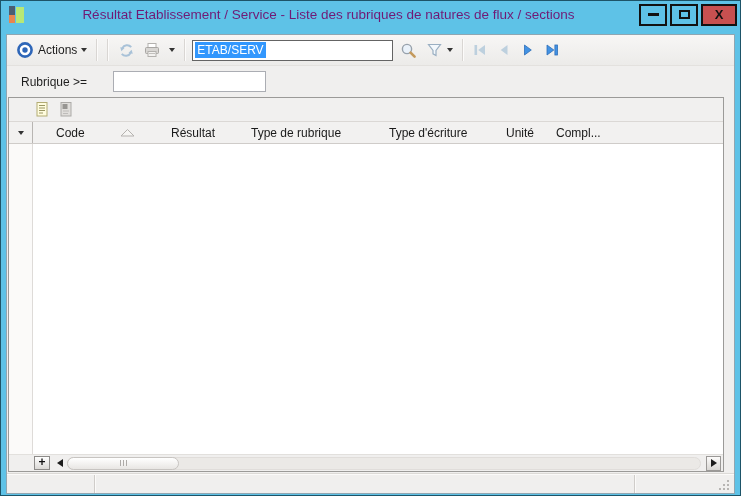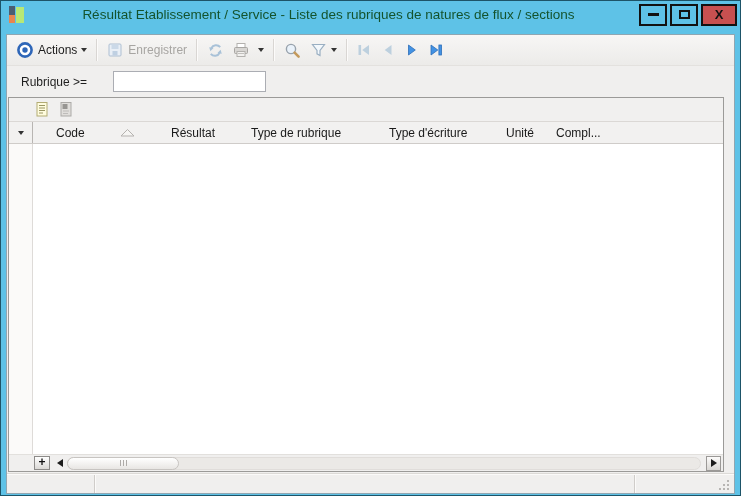--- a/index.html
+++ b/index.html
@@ -11,21 +11,21 @@
     overflow:hidden;
   }
 
   
   .titlebar { position:absolute; top:0; left:0; right:0; height:27px;
     display:flex; align-items:center; }
   .app-icon { width:15px; height:17px; margin-left:8px; position:relative; flex:0 0 auto; }
   .app-icon .b1 { position:absolute; left:0; top:0; width:6px; height:9px; background:#4a5e72; }
   .app-icon .b2 { position:absolute; left:0; top:9px; width:6px; height:8px; background:#e8854f; }
   .app-icon .b3 { position:absolute; left:7px; top:1px; width:8px; height:16px; background:#b7e876; }
-  .title { flex:1; text-align:center; font-size:13.5px; color:#14532d; white-space:nowrap; overflow:hidden; }
+  .title { flex:1; text-align:center; font-size:13.5px; color:#701a75; white-space:nowrap; overflow:hidden; }
   .winbtns { display:flex; align-items:center; gap:3px; margin:0 3px 0 6px; flex:0 0 auto; }
   .winbtn { height:22px; border:2px solid #121212; display:flex; align-items:center; justify-content:center; cursor:default; }
   .btn-min, .btn-max { width:28px; background:transparent; }
   .btn-close { width:36px; background:#C75050; font-weight:bold; font-size:13px; color:#111; }
   .min-glyph { width:11px; height:3px; background:#121212; }
   .max-glyph { width:11px; height:9px; border:2px solid #121212; background:transparent; }
 
   
   .client { position:absolute; top:33px; left:5px; width:729px; height:460px;
     background:#F0EFEE; border:1px solid #8fa6b2; }
@@ -133,30 +133,20 @@
         <svg width="18" height="18" viewBox="0 0 18 18">
           <circle cx="9" cy="9" r="6.6" fill="#ffffff" stroke="#2E66B8" stroke-width="2.6"></circle>
           <circle cx="9" cy="9" r="2.7" fill="#2E66B8"></circle>
         </svg>
       </span>
       <div class="tb-item">
         <span class="tb-label">Actions</span>
         <span class="caret"></span>
       </div>
       <div class="vsep"></div>
-      <div class="tb-item">
-        <span class="gicon">
-          <svg width="16" height="16" viewBox="0 0 16 16">
-            <rect x="2" y="2" width="12" height="12" rx="1" fill="#E9EFF6" stroke="#AEBFD2"></rect>
-            <rect x="4.5" y="2.5" width="7" height="4.5" fill="#CBD9E8"></rect>
-            <rect x="5.5" y="9" width="5" height="4.5" fill="#BFD0E2"></rect>
-          </svg>
-        </span>
-        <span class="tb-label disabled">Enregistrer</span>
-      </div>
       <div class="vsep"></div>
       <div class="tb-item">
         <span class="gicon">
           <svg width="17" height="17" viewBox="0 0 17 17">
             <path d="M13.2 5.2 A5.3 5.3 0 0 0 4.3 6.2" fill="none" stroke="#A9C2D8" stroke-width="2"></path>
             <path d="M3.8 11.8 A5.3 5.3 0 0 0 12.7 10.8" fill="none" stroke="#A9C2D8" stroke-width="2"></path>
             <polygon points="2.2,5.2 6.5,5.9 3.4,9.2" fill="#A9C2D8"></polygon>
             <polygon points="14.8,11.8 10.5,11.1 13.6,7.8" fill="#A9C2D8"></polygon>
           </svg>
         </span>
@@ -168,20 +158,23 @@
             <rect x="2.5" y="5.5" width="13" height="6" rx="1" fill="#D8D6D3" stroke="#A8A6A3"></rect>
             <rect x="5" y="9.5" width="8" height="5" fill="#F2F1EF" stroke="#B3B1AE"></rect>
             <line x1="6" y1="11.5" x2="12" y2="11.5" stroke="#C2C0BD"></line>
           </svg>
         </span>
       </div>
       <div class="tb-item">
         <span class="caret"></span>
       </div>
       <div class="vsep"></div>
+      <div class="search-box">
+        <span class="sel-text">ETAB/SERV</span>
+      </div>
       <div class="tb-item">
         <span class="gicon">
           <svg width="17" height="17" viewBox="0 0 17 17">
             <circle cx="7" cy="7" r="4.6" fill="#EAF2FA" stroke="#98A2AC" stroke-width="1.4"></circle>
             <line x1="10.6" y1="10.6" x2="14.6" y2="14.6" stroke="#C49A5C" stroke-width="2.6" stroke-linecap="round"></line>
           </svg>
         </span>
       </div>
       <div class="tb-item">
         <span class="gicon">

